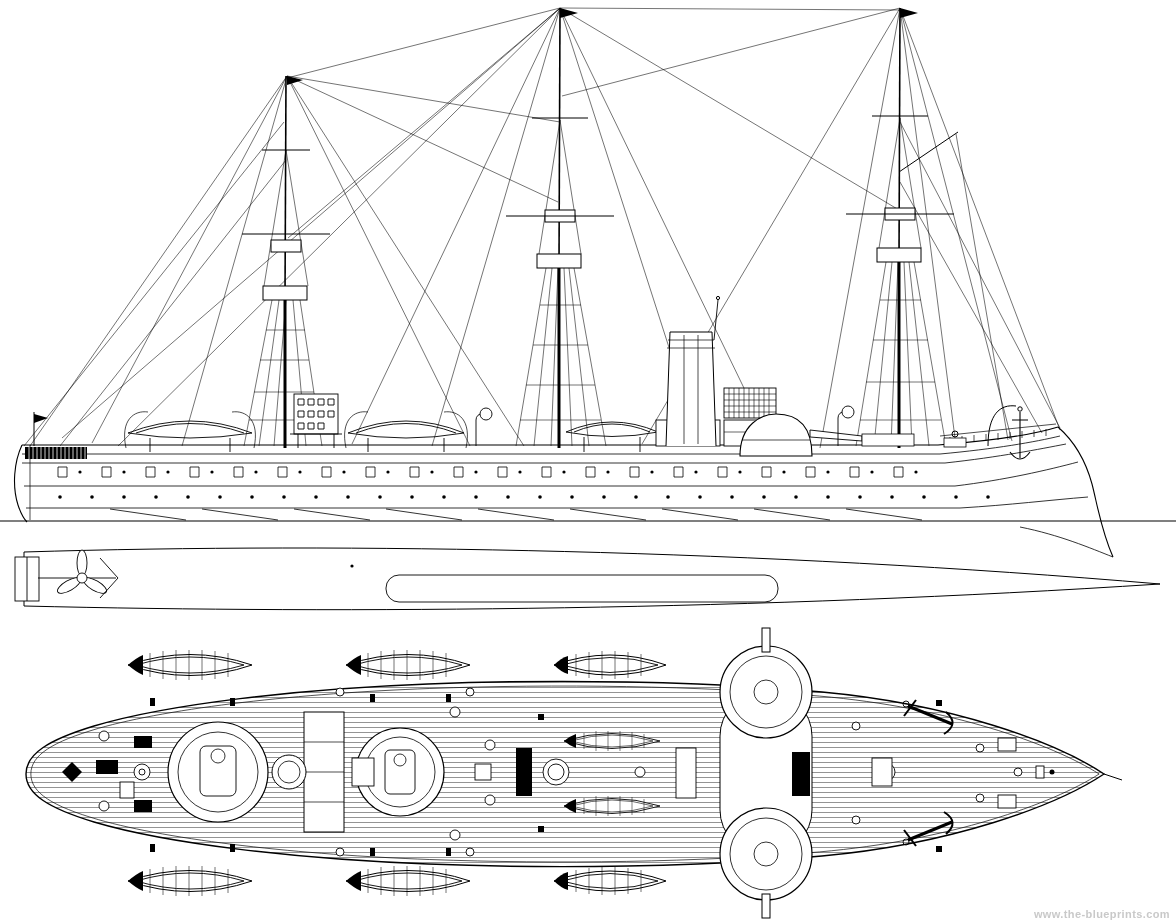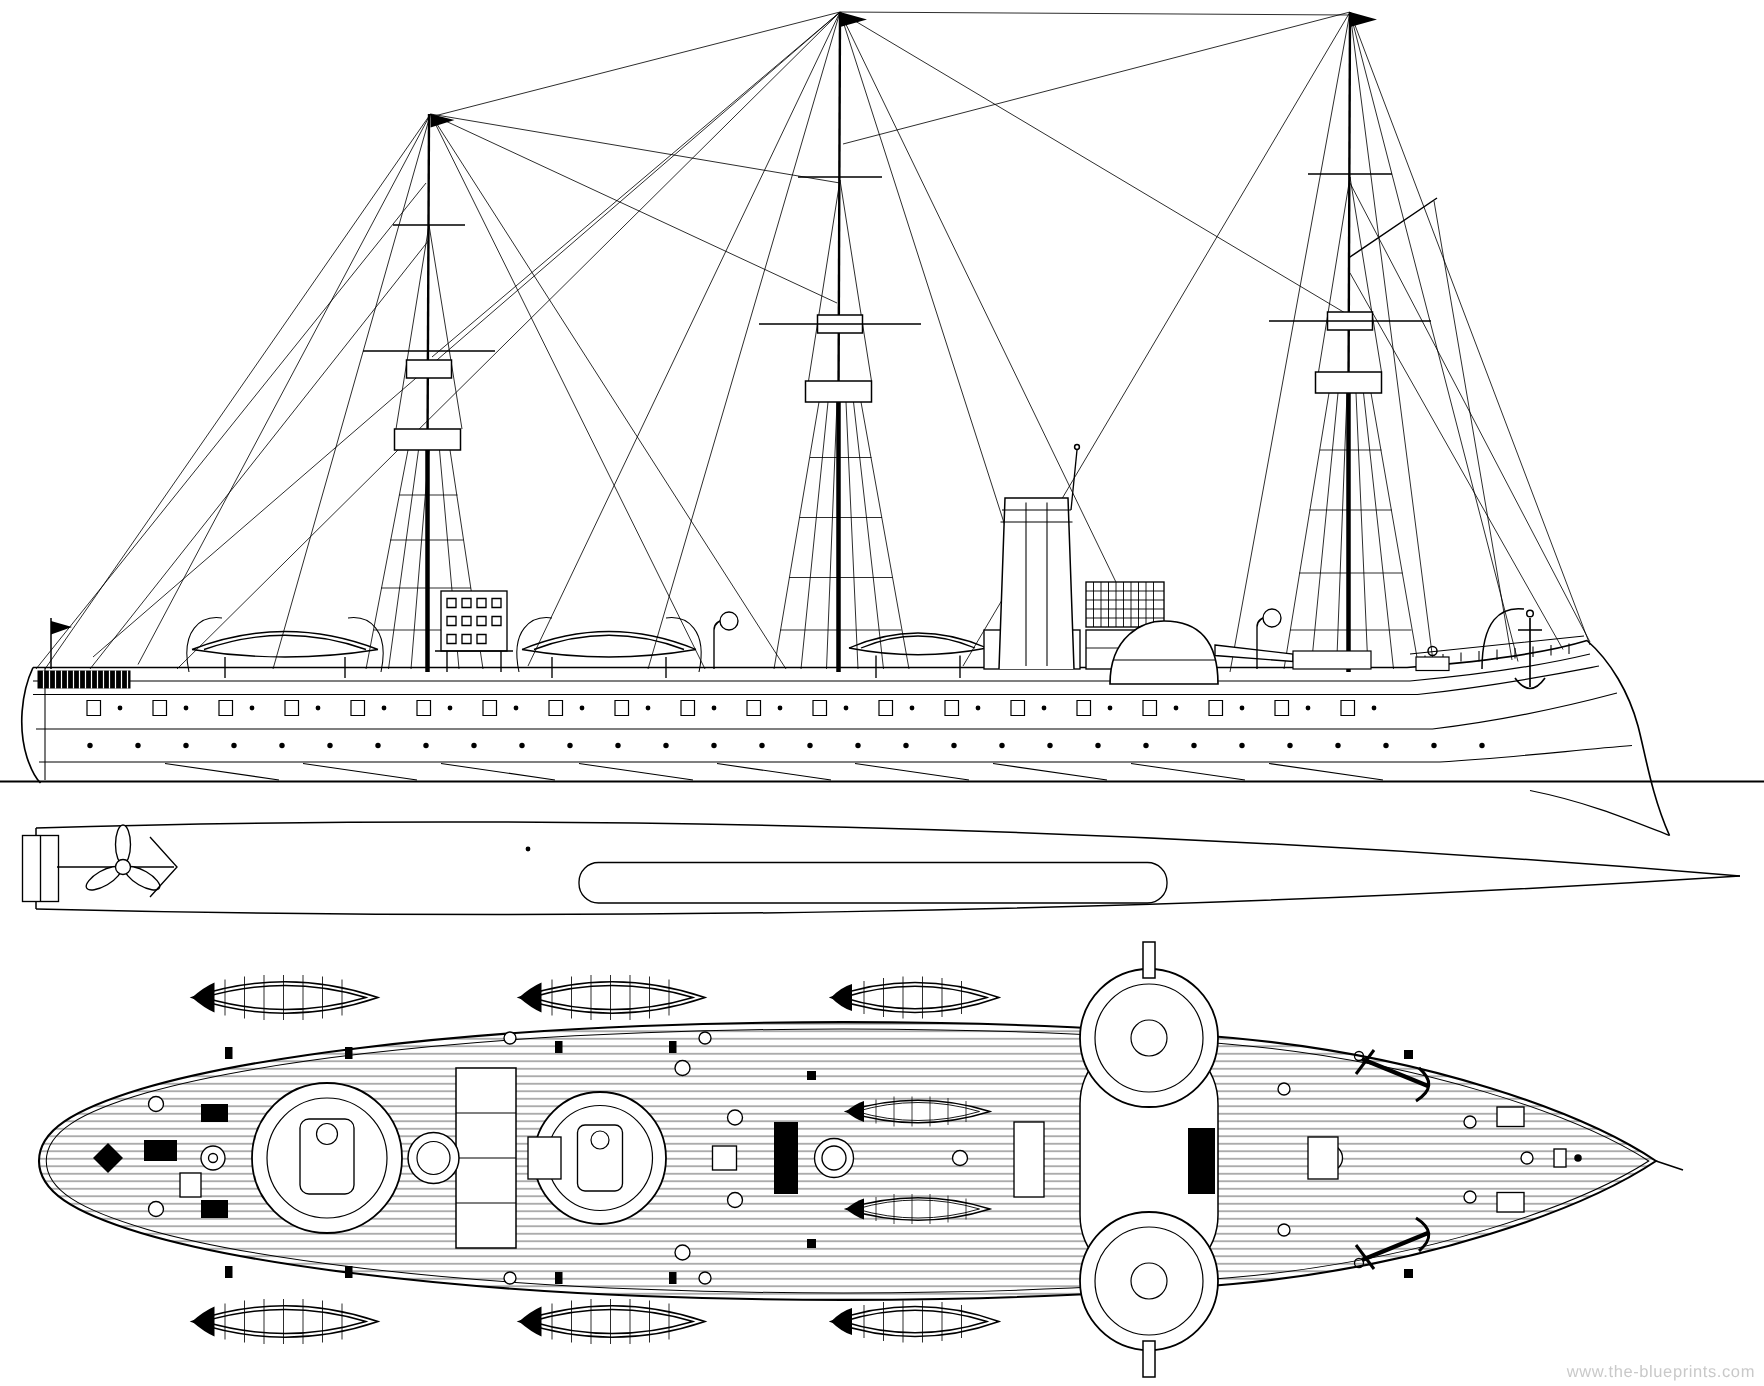--- a/index.html
+++ b/index.html
@@ -1,17 +1,17 @@
 <!DOCTYPE html>
 <html><head>
 <meta charset="utf-8">
 <style>
   html,body{margin:0;padding:0;background:#ffffff;}
   .stage{position:relative;width:1176px;height:924px;background:#ffffff;overflow:hidden;
-         font-family:"Liberation Sans",sans-serif;}
+         font-family:"Liberation Sans",sans-serif;font-weight:bold;}
   svg{position:absolute;left:0;top:0;}
   .wm{font-family:"Liberation Sans",sans-serif;font-size:11px;letter-spacing:.4px;}
 </style>
 </head>
 <body>
 
 <div class="stage">
 <svg width="1176" height="924" viewBox="0 0 1176 924">
   <defs>
     <pattern id="plank" width="8" height="5" patternUnits="userSpaceOnUse">

